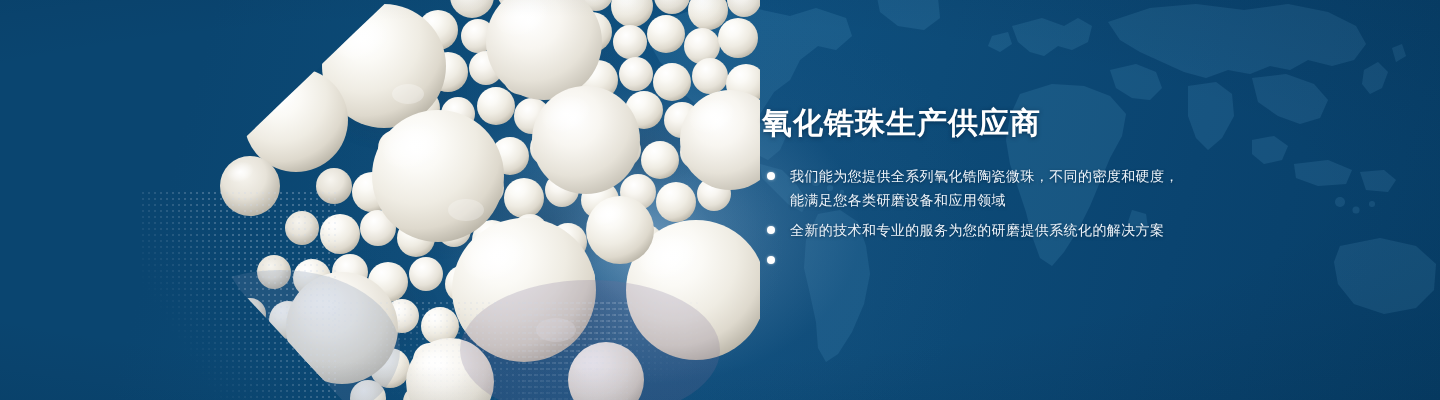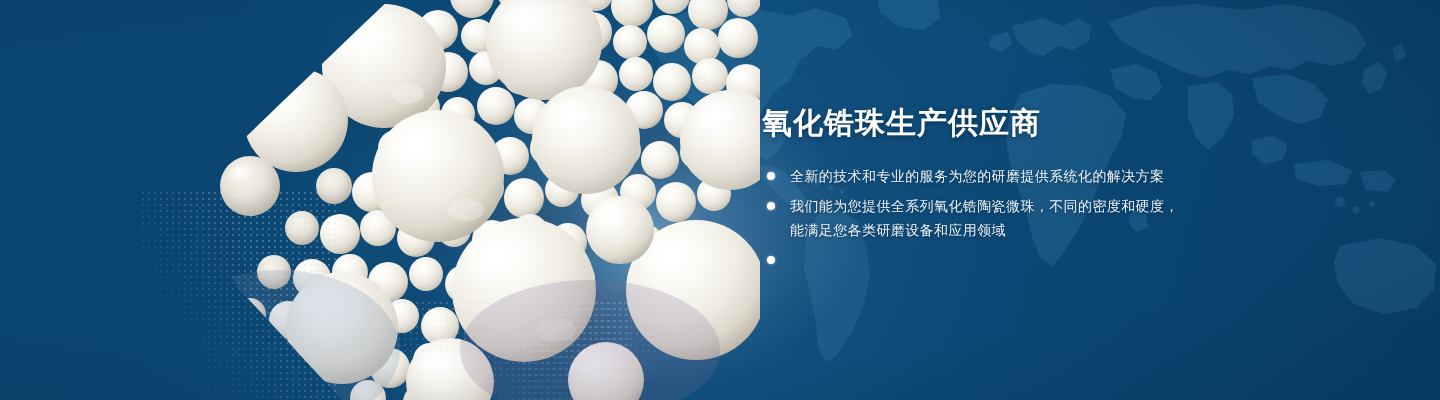--- a/index.html
+++ b/index.html
@@ -453,29 +453,29 @@
   <div class="bg-vignette"></div>
 
   <div class="copy">
 
     <div class="headline">氧化锆珠生产供应商</div>
 
     <div class="bullets">
 
       <div class="bullet-row">
         <span class="bullet-dot"></span>
-        <span>全新的技术和专业的服务为您的研磨提供系统化的解决方案</span>
-      </div>
-
-      <div class="bullet-row">
-        <span class="bullet-dot"></span>
         <span>我们能为您提供全系列氧化锆陶瓷微珠，不同的密度和硬度，</span>
         <span class="bullet-line2">能满足您各类研磨设备和应用领域</span>
       </div>
 
       <div class="bullet-row">
         <span class="bullet-dot"></span>
+        <span>全新的技术和专业的服务为您的研磨提供系统化的解决方案</span>
+      </div>
+
+      <div class="bullet-row">
+        <span class="bullet-dot"></span>
       </div>
 
     </div>
   </div>
 
 </div>
 
 </body></html>

